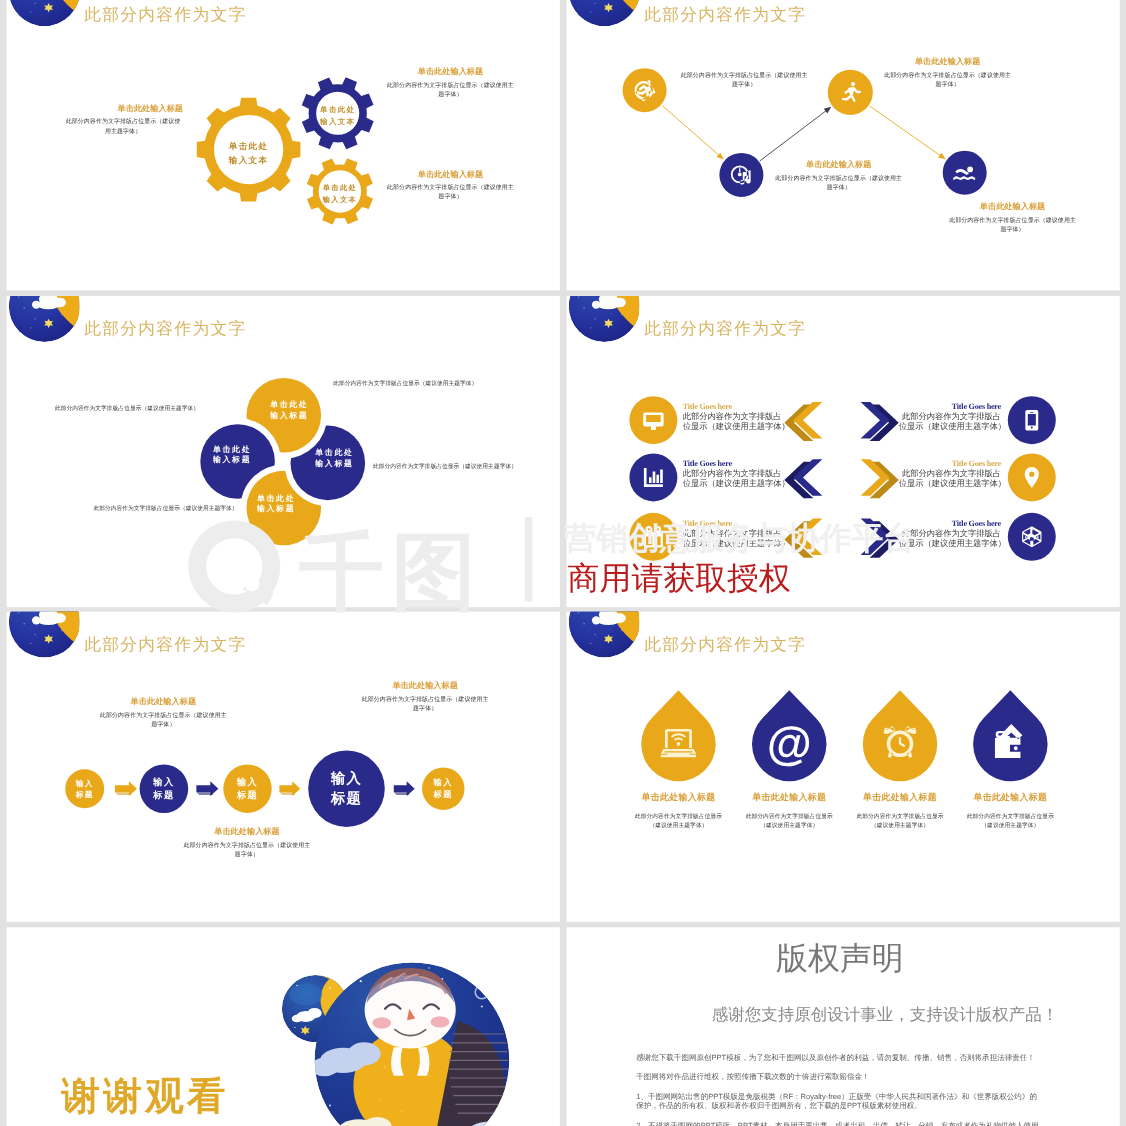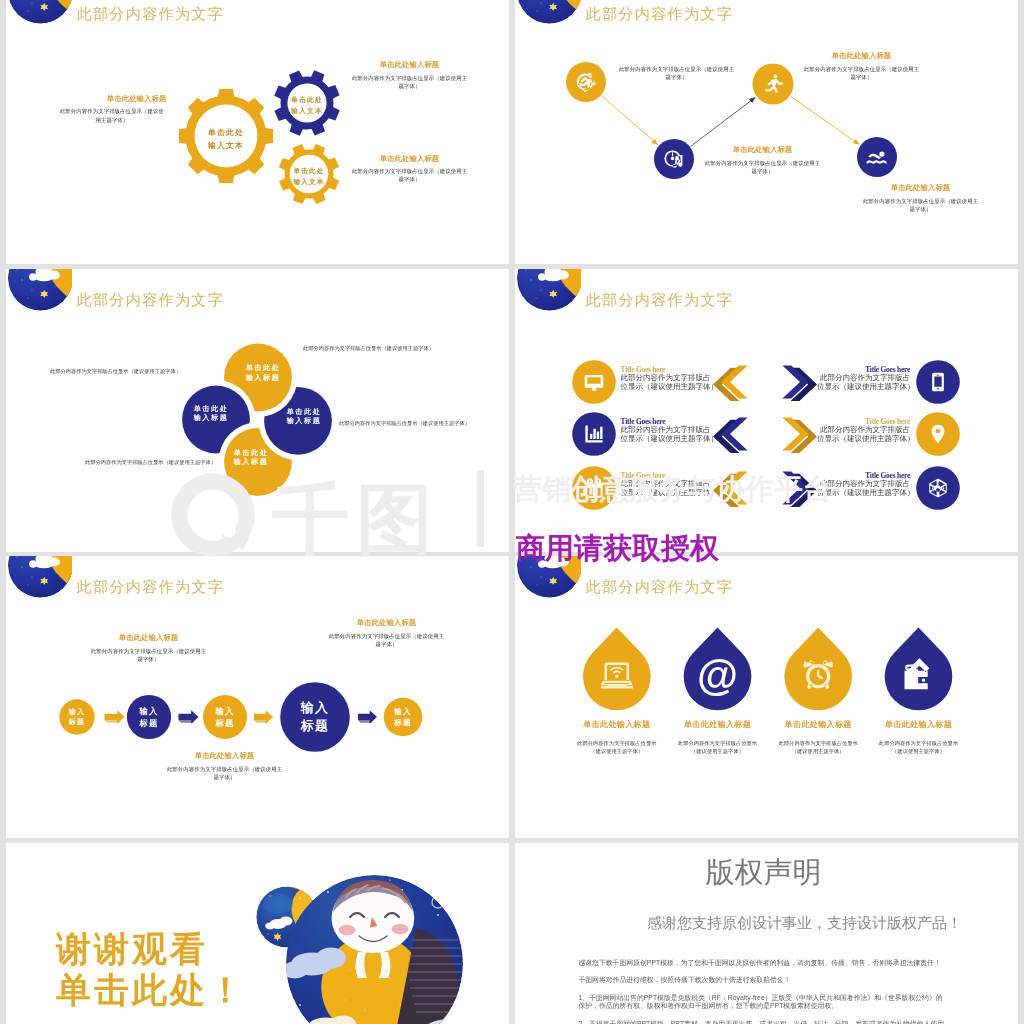--- a/index.html
+++ b/index.html
@@ -20,44 +20,44 @@
   .cap{position:absolute;}
   .cap .t{font-size:7.4px;font-weight:bold;color:#d9a03a;font-family:"Liberation Serif",serif;white-space:nowrap;letter-spacing:.05px;}
   .cap .b{font-size:5.4px;color:#333;font-family:"Liberation Serif",serif;line-height:1.57;margin-top:3.5px;letter-spacing:.1px;}
   .fcap{position:absolute;font-size:5.2px;color:#333;font-family:"Liberation Serif",serif;
         white-space:nowrap;letter-spacing:.05px;}
   .six{position:absolute;left:0;top:0;width:430px;height:283px;}
   .sixtxt{position:absolute;font-family:"Liberation Serif",serif;}
   .sixtxt .tg{font-size:7.4px;font-weight:bold;font-family:"Liberation Serif",serif;
               letter-spacing:-.2px;white-space:nowrap;line-height:1.25;}
   .sixtxt .bd{font-size:7.55px;color:#3b3b3b;white-space:nowrap;line-height:1.22;letter-spacing:-.05px;
-              font-family:Liberation Mono, monospace;}
+              font-family:Liberation Serif, serif;}
   .drops{position:absolute;left:0;top:0;width:503px;height:282px;}
   .droptxt{position:absolute;text-align:center;font-family:"Liberation Serif",serif;}
   .droptxt .dt{font-size:8.1px;font-weight:bold;color:#d9a03a;white-space:nowrap;letter-spacing:.3px;line-height:1;}
   .droptxt .db{font-size:5.2px;color:#333;line-height:1.5;margin-top:11px;letter-spacing:.1px;}
 
   .ty{position:absolute;left:50px;top:85px;}
   .ty1,.ty2{font-size:35px;color:#e0a828;font-weight:bold;letter-spacing:3px;line-height:1.18;
-            font-family:"Liberation Sans",sans-serif;white-space:nowrap;}
+            font-family:"Liberation Sans",sans-serif;white-space:nowrap;margin-top:48px;}
   .tyart{position:absolute;left:234px;top:17px;width:260px;height:181px;}
 
   .cw-title{position:absolute;left:0;width:497px;top:14.5px;text-align:center;font-size:29px;
             color:#787878;font-family:"Liberation Sans",sans-serif;letter-spacing:0px;line-height:1;}
   .cw-sub{position:absolute;left:0;width:491px;top:72px;text-align:center;font-size:15px;
           color:#8a8a8a;font-family:"Liberation Sans",sans-serif;letter-spacing:0px;line-height:1;padding-left:44px;}
   .cw-body{position:absolute;left:63.4px;top:115.5px;width:370px;}
   .cw-body p{margin:0 0 8.8px 0;font-size:6.85px;color:#5b5b5b;line-height:1.28;
              font-family:"Liberation Sans",sans-serif;letter-spacing:0px;}
 
   .wmwrap{position:absolute;left:0;top:0;width:1024px;height:1024px;pointer-events:none;z-index:5;}
   .wm-tag1{position:absolute;left:513px;top:470px;font-size:29px;color:#f0f0f0;
            font-family:Liberation Serif, serif;font-weight:bold;letter-spacing:0px;white-space:nowrap;}
-  .wm-tag2{position:absolute;left:516px;top:529px;font-size:29px;color:#a21caf;
-           font-family:"Liberation Sans",sans-serif;font-weight:bold;letter-spacing:0px;white-space:nowrap;}
+  .wm-tag2{position:absolute;left:516px;top:506px;font-size:29px;color:#b91c1c;
+           font-family:"Liberation Sans",sans-serif;font-weight:normal;letter-spacing:0px;white-space:nowrap;}
 </style>
 </head>
 <body>
 
 <svg width="0" height="0" style="position:absolute" aria-hidden="true">
  <defs>
   <g id="hdrlogo-def">
     <clipPath id="logoclip">
           <circle cx="32.4" cy="32.4" r="32.4"></circle>
         </clipPath>

